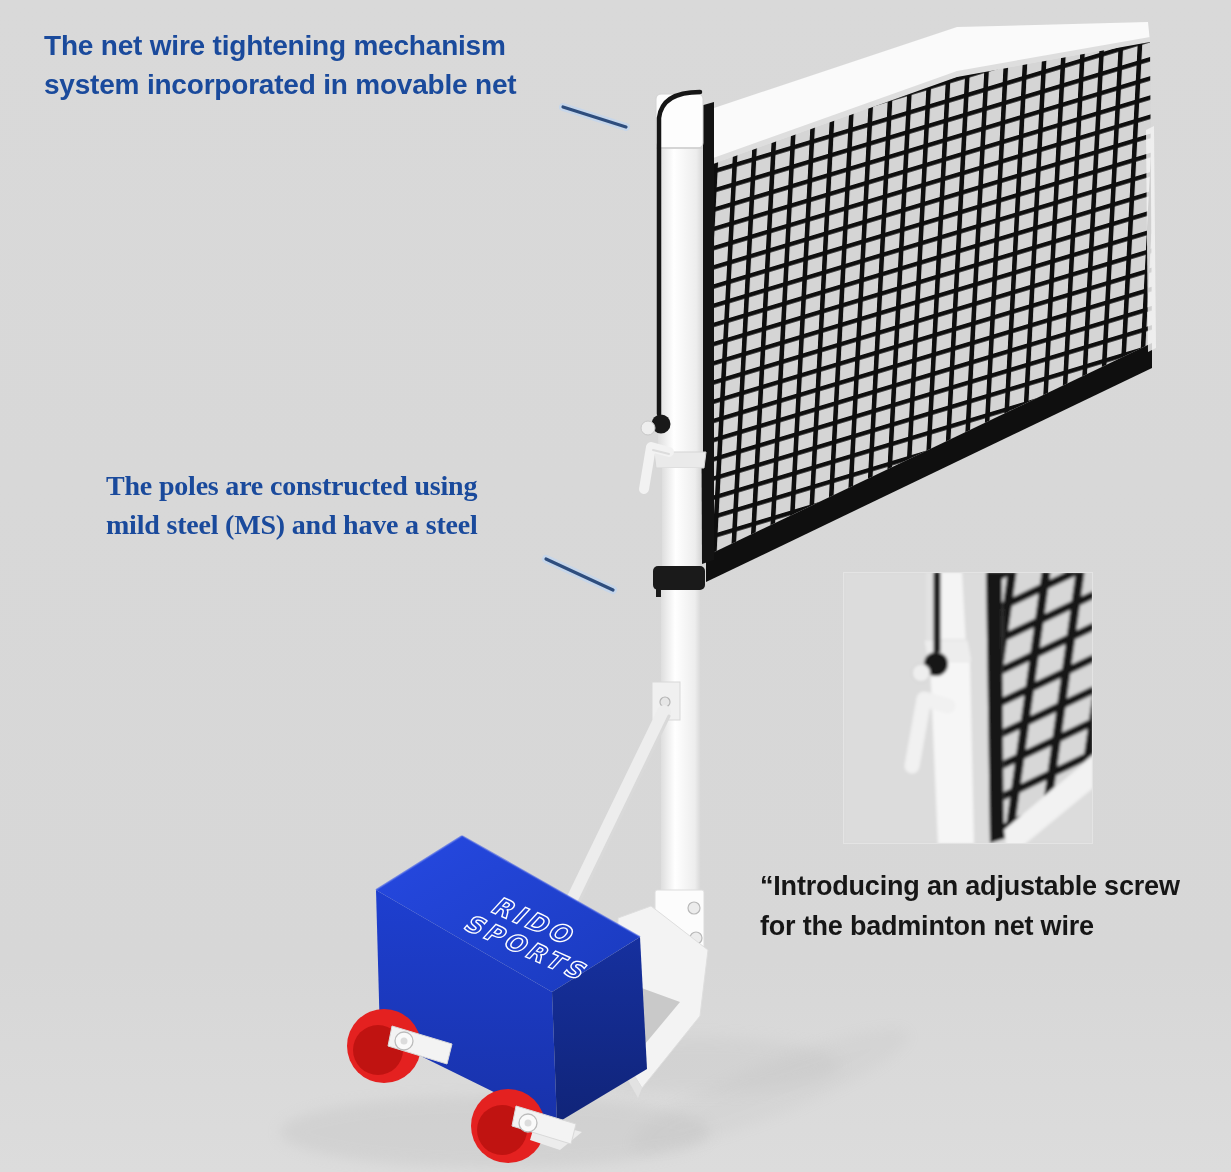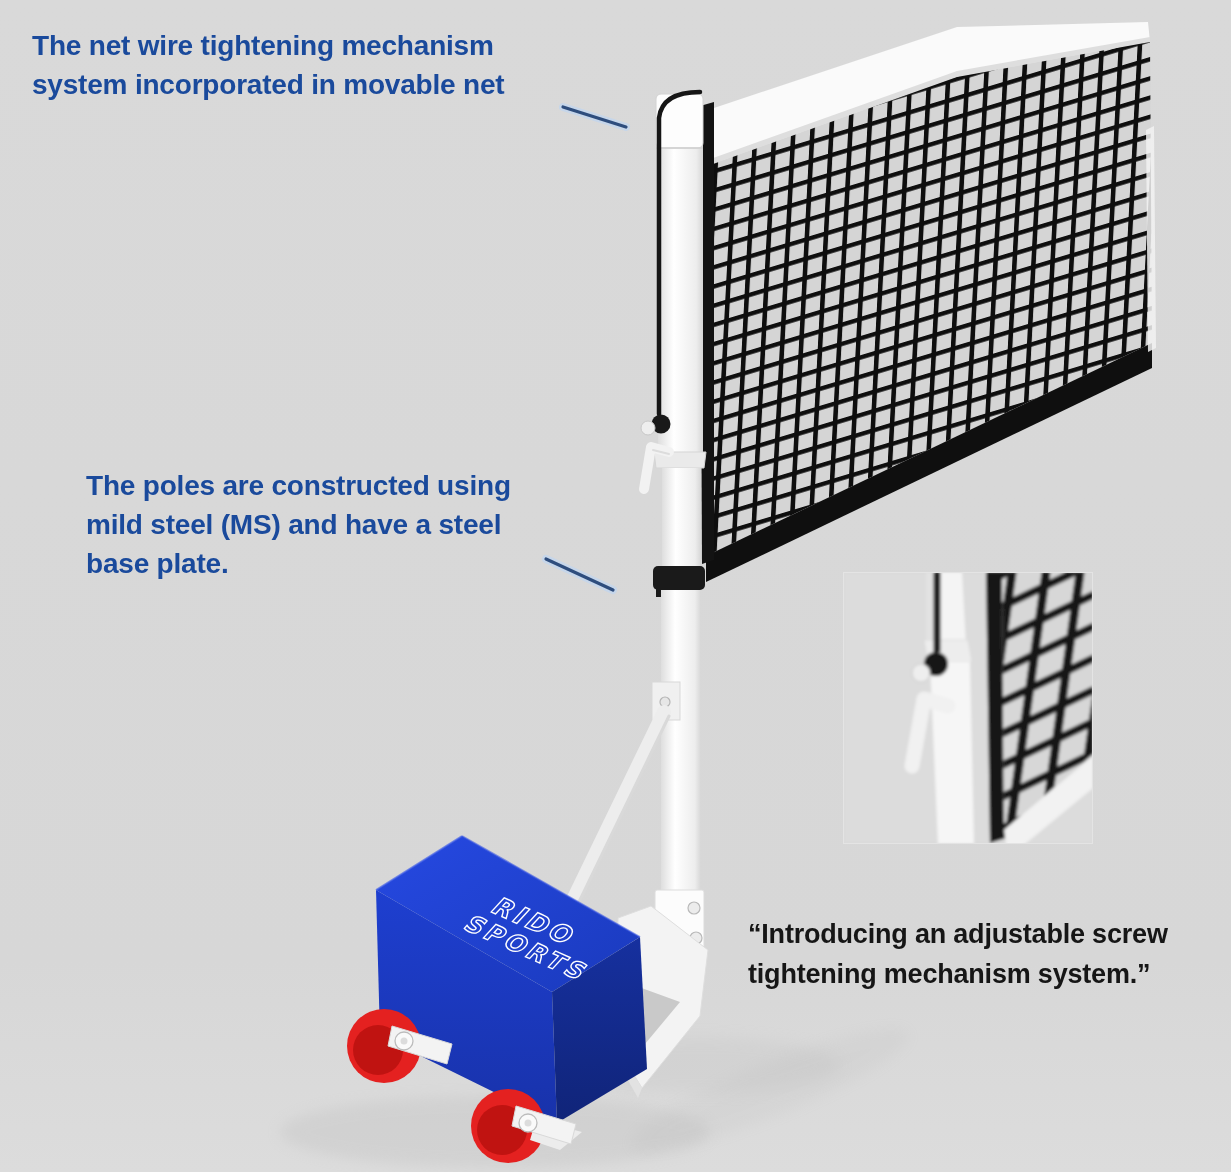--- a/index.html
+++ b/index.html
@@ -2,25 +2,25 @@
 <html><head>
 <meta charset="utf-8">
 <style>
   html,body{margin:0;padding:0;background:#d8d8d8;}
   #page{
     position:relative;width:1231px;height:1172px;overflow:hidden;
     background:linear-gradient(180deg,#d9d9d9 0%,#d7d7d7 82%,#dcdcdc 100%);
     font-family:"Liberation Sans",sans-serif;
   }
   #render{position:absolute;left:0;top:0;width:1231px;height:1172px;display:block;}
-  .annotation{position:absolute;font-weight:700;font-size:28px;line-height:39px;letter-spacing:-0.2px;white-space:nowrap;}
+  .annotation{position:absolute;font-weight:700;font-size:28px;line-height:39px;letter-spacing:-0.2px;white-space:nowrap;margin-left:12px;}
   .ann-blue{color:#1a4a9c;}
   #ann-mechanism{left:32px;top:26px;}
-  #ann-pole{left:86px;top:466px;}
-  #ann-quote{left:748px;top:914px;color:#161616;line-height:40px;font-size:27px;}
+  #ann-pole{left:94px;top:466px;font-family:Liberation Serif, serif;}
+  #ann-quote{left:748px;top:866px;color:#161616;line-height:40px;font-size:27px;}
   .logo-text{
     font-family:"DejaVu Sans",sans-serif;font-style:italic;font-weight:bold;
     fill:none;stroke:#ffffff;stroke-width:1.35;letter-spacing:4px;
   }
 </style>
 </head>
 <body>
 
 <div id="page">
 
@@ -173,21 +173,20 @@
   </svg>
 
   <div id="ann-mechanism" class="annotation ann-blue">
     <div>The net wire tightening mechanism</div>
     <div>system incorporated in movable net</div>
   </div>
 
   <div id="ann-pole" class="annotation ann-blue">
     <div>The poles are constructed using</div>
     <div>mild steel (MS) and have a steel</div>
-    <div>base plate.</div>
   </div>
 
   <div id="ann-quote" class="annotation">
     <div>“Introducing an adjustable screw</div>
-    <div>tightening mechanism system.”</div>
+    <div>for the badminton net wire</div>
   </div>
 
 </div>
 
 </body></html>

